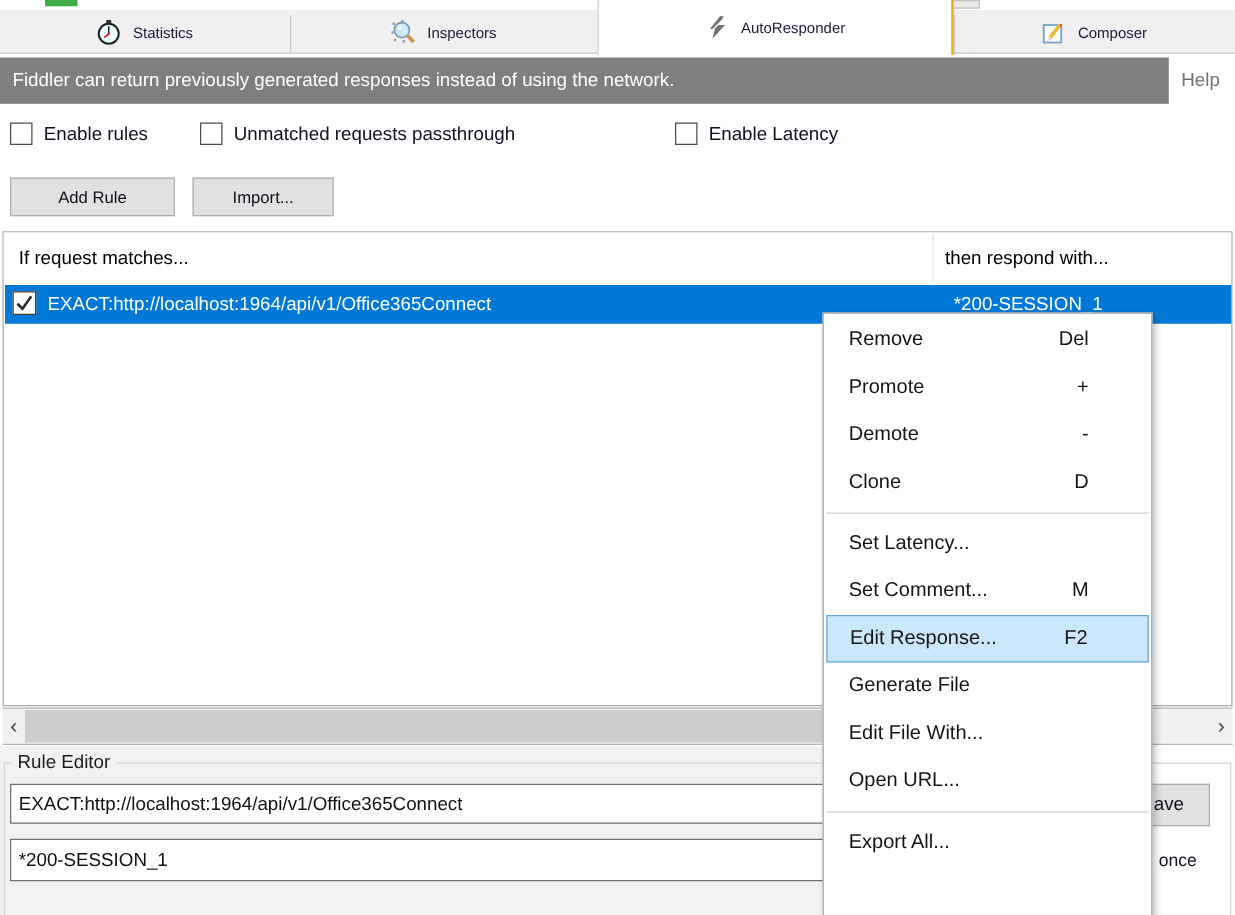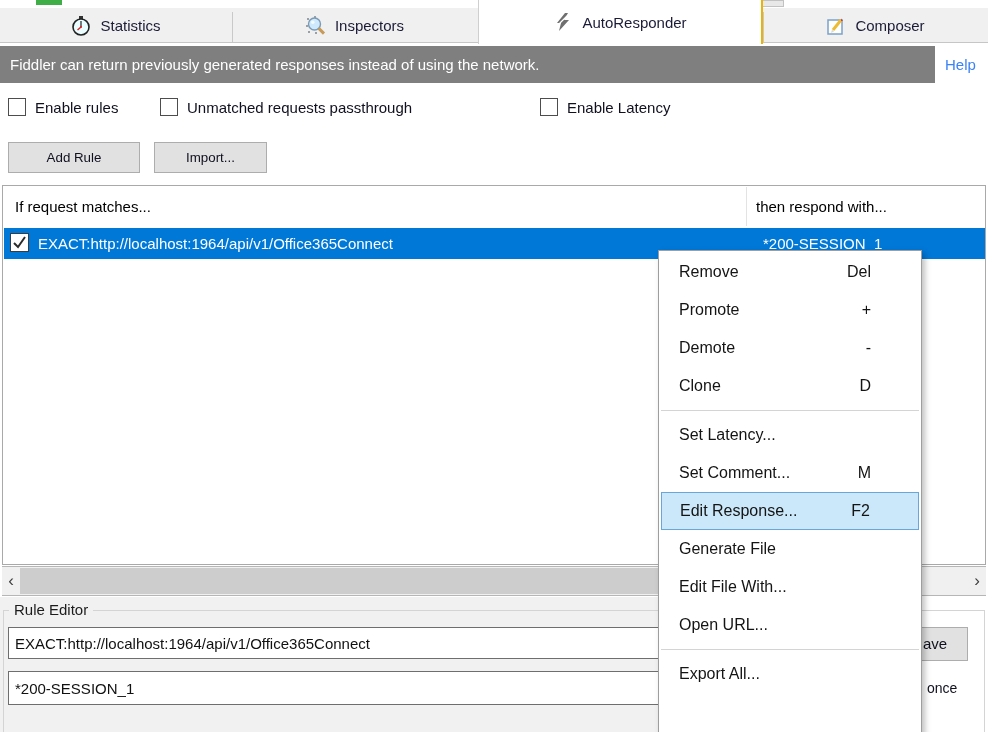--- a/index.html
+++ b/index.html
@@ -10,31 +10,31 @@
     overflow:hidden; font-size:15px; color:#111;
   }
 
   
   .artifact { position:absolute; top:0; }
 
   
   .tabstrip { position:absolute; left:0; top:8px; width:988px; height:35px;
     background:#f0f0f0; border-bottom:1px solid #c6c6c6; }
   .tab { position:absolute; top:8px; height:35px; display:flex; align-items:center;
-    justify-content:center; gap:9px; color:#1b1b38; font-size:15px; cursor:default; }
+    justify-content:center; gap:9px; color:#1b1b38; font-size:12px; cursor:default; }
   .tab .ticon { width:20px; height:20px; display:inline-block; }
   .tab-divider { position:absolute; top:12px; width:1px; height:30px; background:#c9c9c9; }
   .tab.active { top:0; height:44px; background:#fff;
     border-left:1px solid #cfcfcf; border-right:2px solid #eab308; z-index:2; }
 
   
   .banner { position:absolute; left:0; top:46px; width:935px; height:37px;
     background:#7f7f7f; color:#fff; line-height:37px; padding-left:10px; }
   .help-link { position:absolute; left:945px; top:46px; height:37px; line-height:37px;
-    color:#3b82f6; cursor:pointer; }
+    color:#737373; cursor:pointer; }
 
   
   .cbgroup { position:absolute; top:97px; height:20px; display:flex; align-items:center; gap:9px; }
   .cbbox { width:18px; height:18px; background:#fff; border:1px solid #4d4d4d; display:inline-block; }
   .cblabel { color:#101020; white-space:nowrap; }
 
   
   .btn { position:absolute; top:142px; height:31px; background:#e1e1e1;
     border:1px solid #adadad; color:#101020; display:flex; align-items:center;
     justify-content:center; cursor:pointer; }

